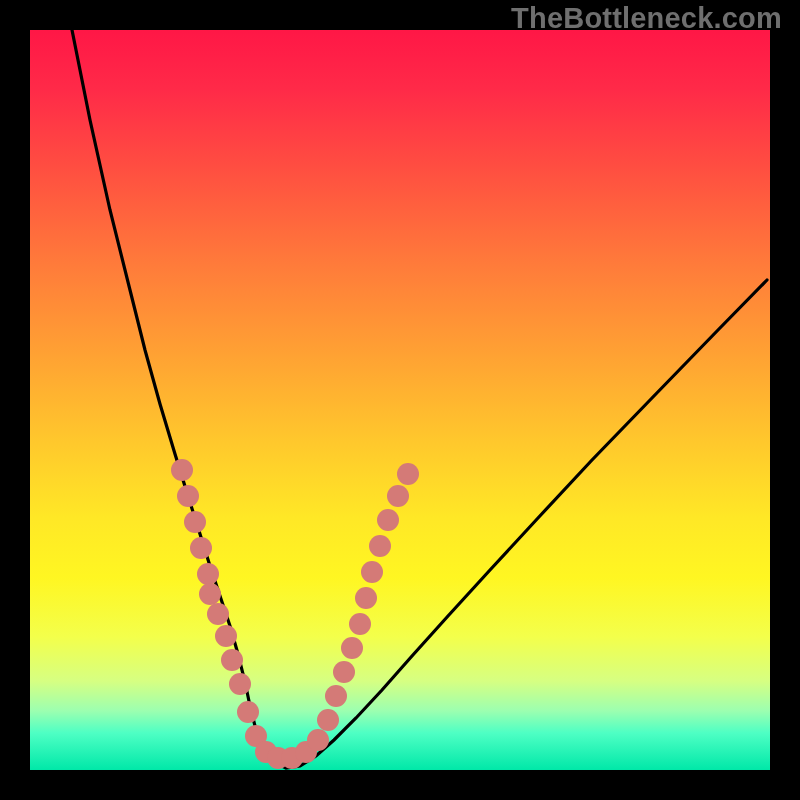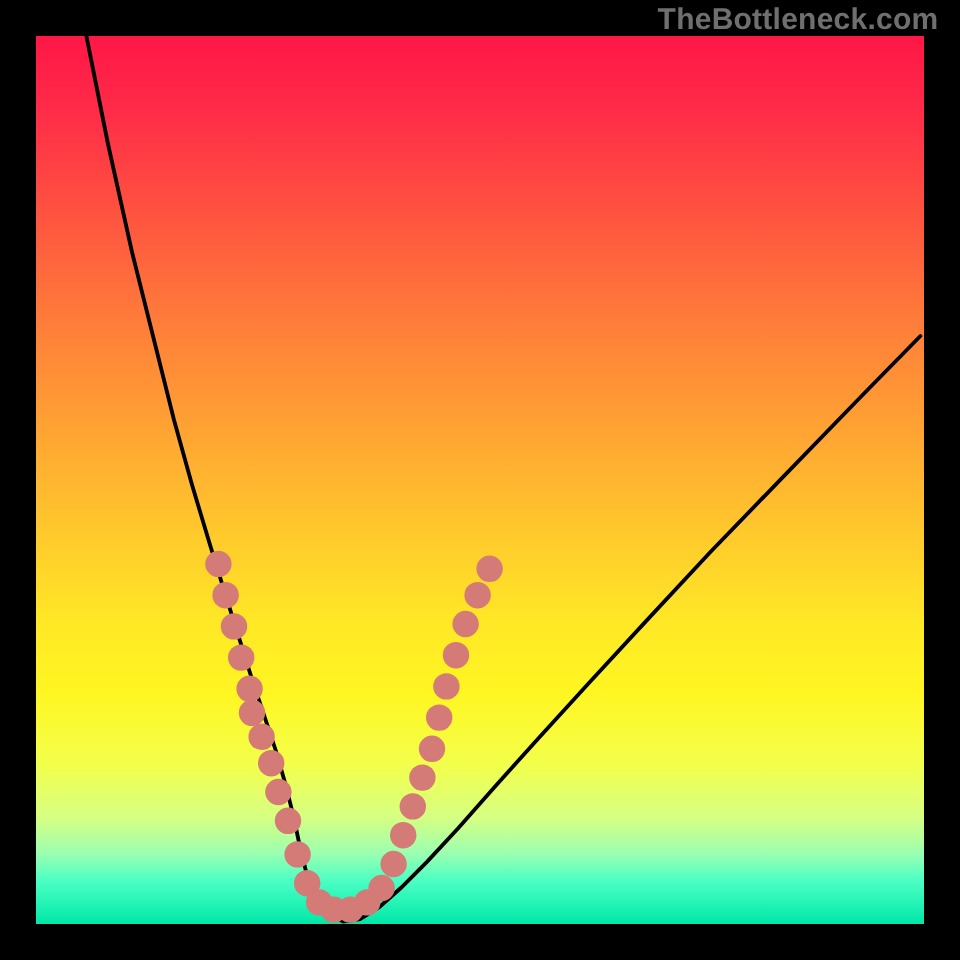--- a/index.html
+++ b/index.html
@@ -40,21 +40,21 @@
       #4effc4 95%,
       #00e8a8 100%
     );
   }
   .watermark {
     position: absolute;
     top: 2px;
     right: 18px;
     color: #6f6f6f;
     font-weight: 600;
-    font-size: 25px;
+    font-size: 29px;
     letter-spacing: 0.2px;
     text-align: right;
   }
   svg {
     position: absolute;
     left: 0;
     top: 0;
   }
 </style>
 </head>

